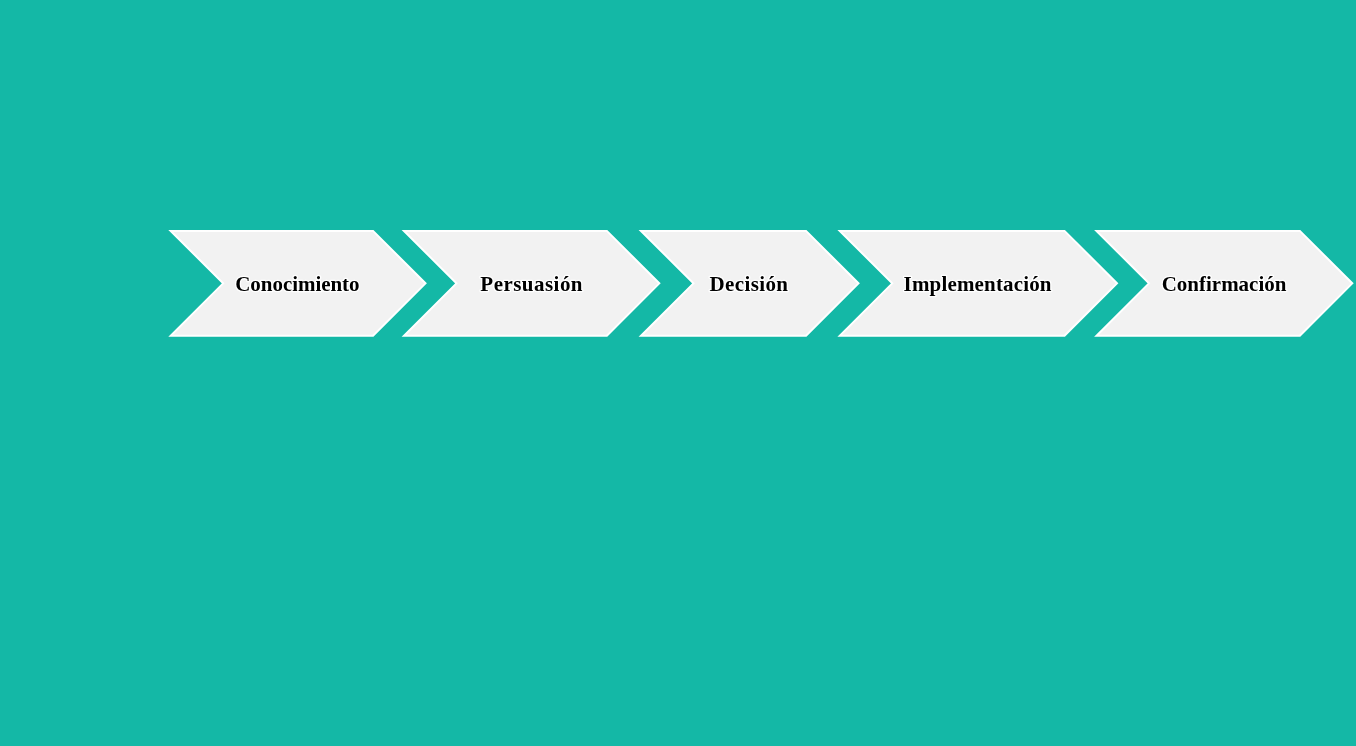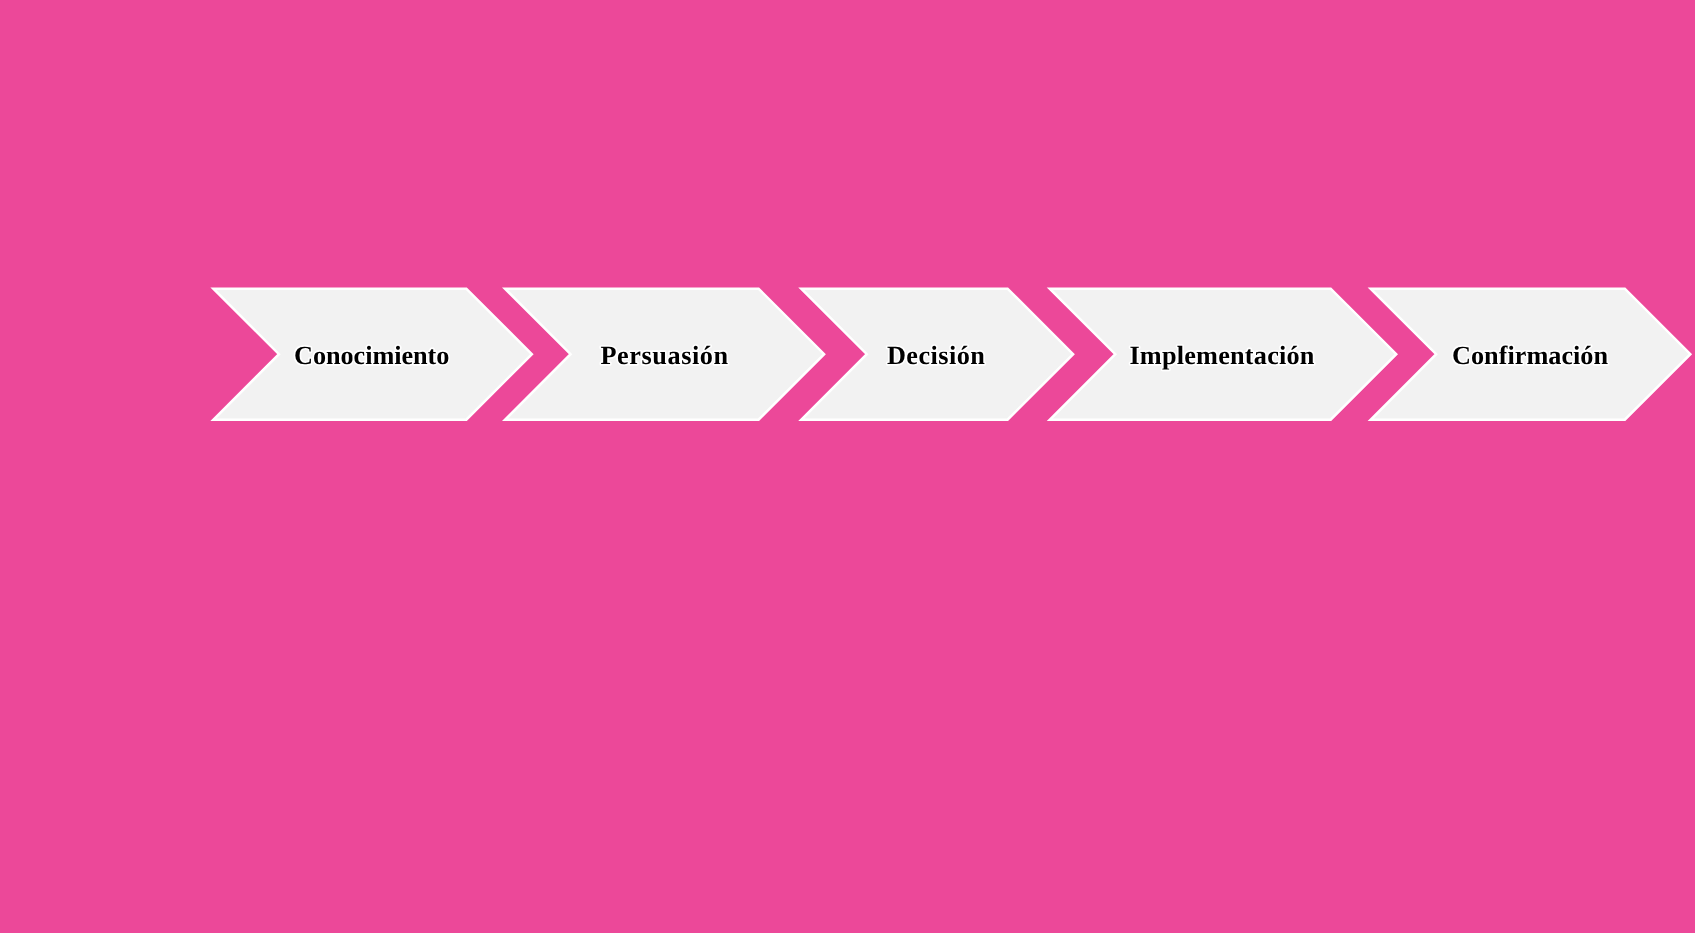--- a/index.html
+++ b/index.html
@@ -1,16 +1,16 @@
 <!DOCTYPE html>
 <html><head>
 <meta charset="utf-8">
 <style>
   html,body{margin:0;padding:0;background:#000;}
-  .canvas{position:relative;width:1356px;height:746px;background:#ec4899;overflow:hidden;}
+  .canvas{position:relative;width:1356px;height:746px;background:#14b8a6;overflow:hidden;}
   svg{display:block;filter:blur(0.55px);}
   text{font-family:"Liberation Serif",serif;font-weight:bold;font-size:21px;fill:#000;
        stroke:#fff;stroke-width:2.6px;paint-order:stroke;stroke-linejoin:round;}
 </style>
 </head>
 <body>
 <div class="canvas">
 <svg width="1356" height="746" viewBox="0 0 1356 746">
   <g fill="#F2F2F2" stroke="#FFFFFF" stroke-width="2">
     <path d="M 170.7,230.9 H 373.05 L 425.5,283.35 L 373.05,335.8 H 170.7 L 223.15,283.35 Z"></path>

